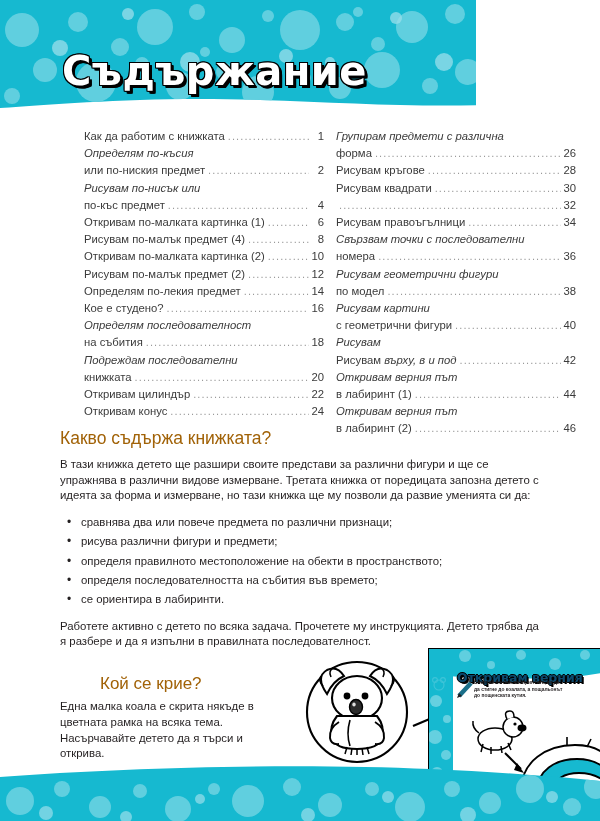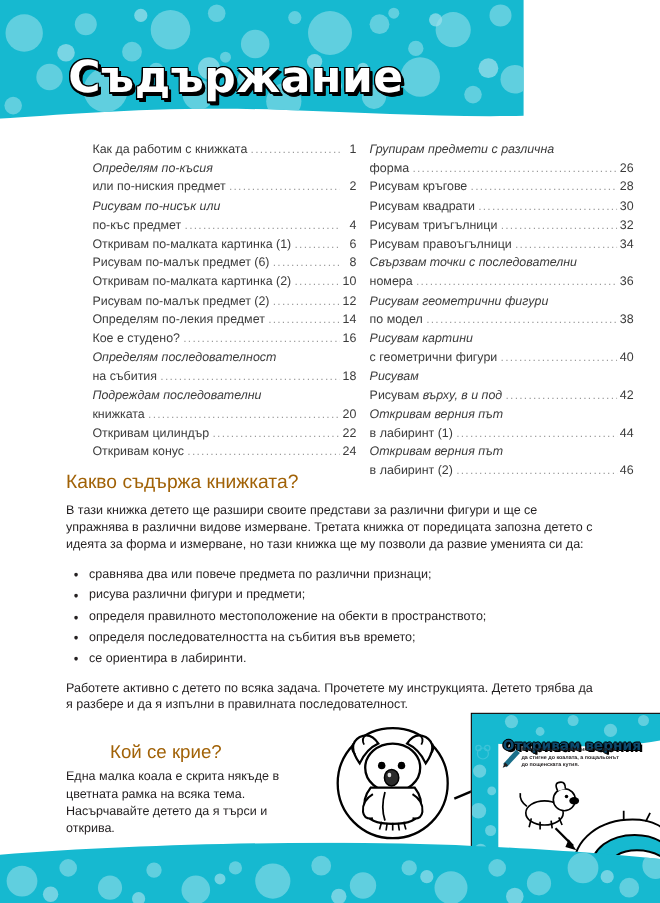--- a/index.html
+++ b/index.html
@@ -288,21 +288,21 @@
       </div>
       <div class="toc-entry">
         <div class="toc-line">
           <span class="toc-text">Откривам по-малката картинка (1)</span>
           <span class="toc-dots">............................................................</span>
           <span class="toc-page">6</span>
         </div>
       </div>
       <div class="toc-entry">
         <div class="toc-line">
-          <span class="toc-text">Рисувам по-малък предмет (6)</span>
+          <span class="toc-text">Рисувам по-малък предмет (4)</span>
           <span class="toc-dots">............................................................</span>
           <span class="toc-page">8</span>
         </div>
       </div>
       <div class="toc-entry">
         <div class="toc-line">
           <span class="toc-text">Откривам по-малката картинка (2)</span>
           <span class="toc-dots">............................................................</span>
           <span class="toc-page">10</span>
         </div>
@@ -377,21 +377,20 @@
       </div>
       <div class="toc-entry">
         <div class="toc-line">
           <span class="toc-text">Рисувам квадрати</span>
           <span class="toc-dots">............................................................</span>
           <span class="toc-page">30</span>
         </div>
       </div>
       <div class="toc-entry">
         <div class="toc-line">
-          <span class="toc-text">Рисувам триъгълници</span>
           <span class="toc-dots">............................................................</span>
           <span class="toc-page">32</span>
         </div>
       </div>
       <div class="toc-entry">
         <div class="toc-line">
           <span class="toc-text">Рисувам правоъгълници</span>
           <span class="toc-dots">............................................................</span>
           <span class="toc-page">34</span>
         </div>

